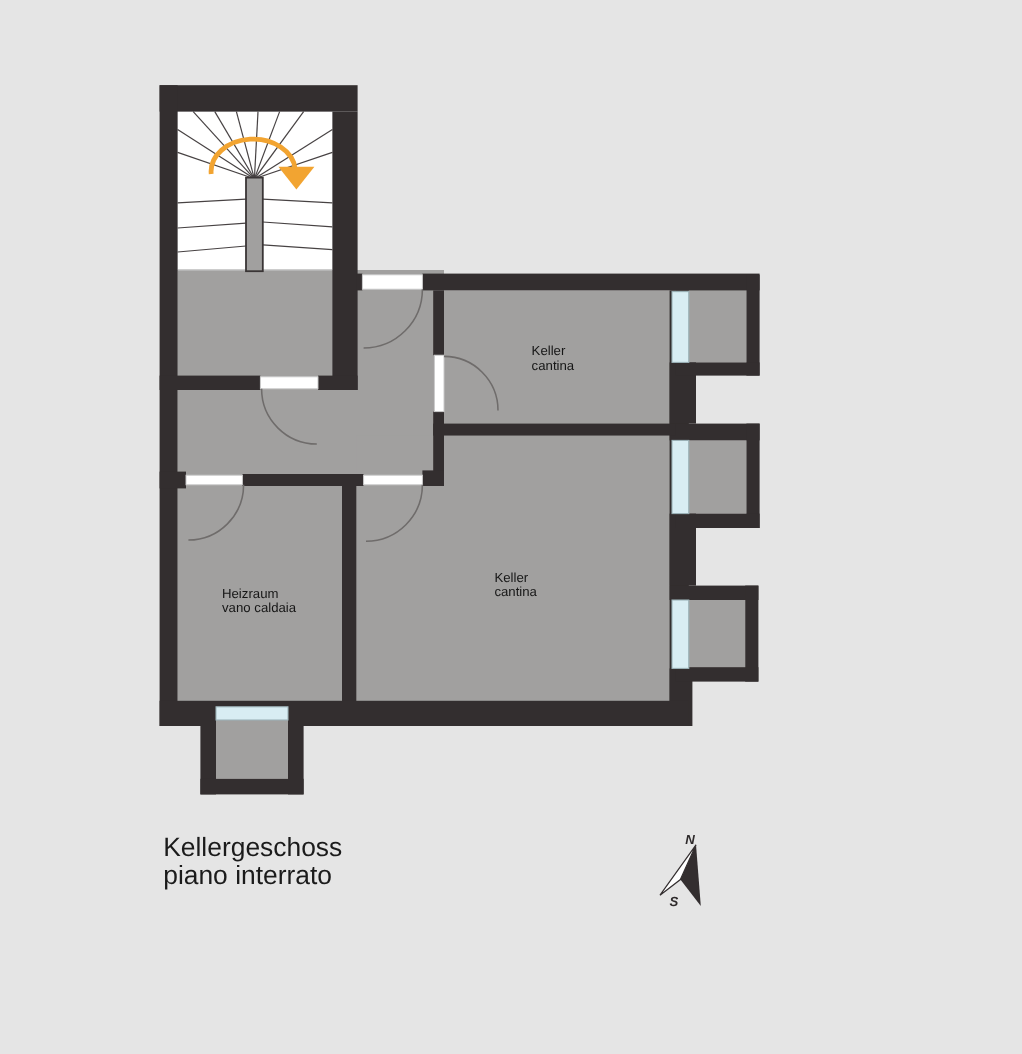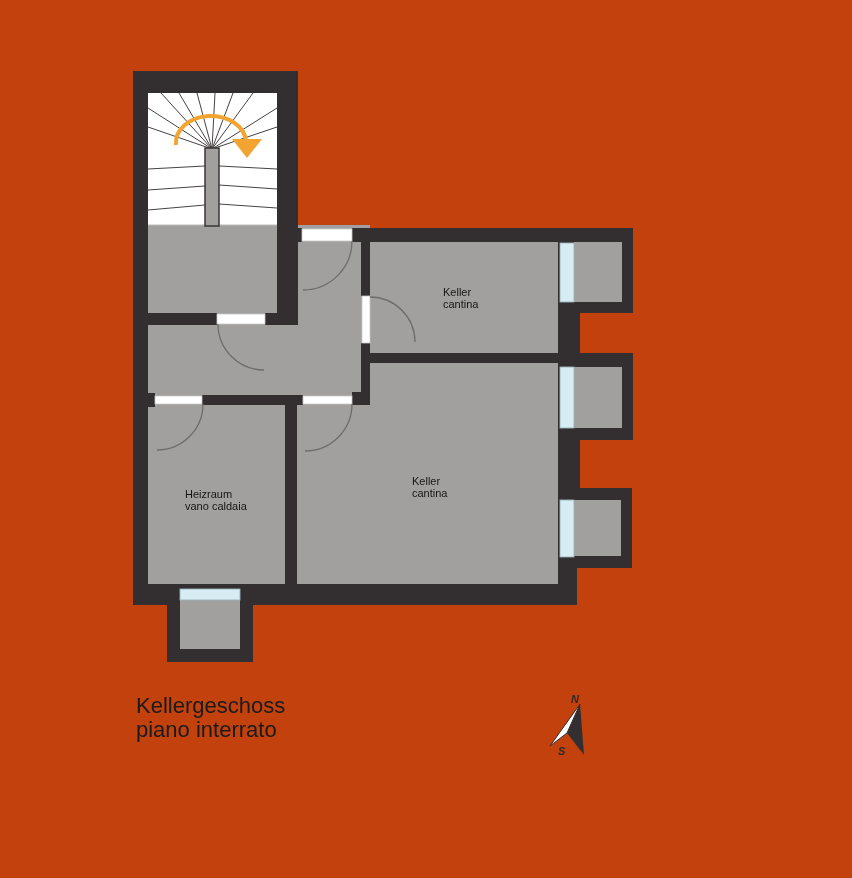--- a/index.html
+++ b/index.html
@@ -1,16 +1,16 @@
 <!DOCTYPE html>
 <html><head>
 <meta charset="utf-8">
 <style>
   html,body{margin:0;padding:0;background:#ffffff;}
-  .page{position:relative;width:852px;height:878px;background:#c2410c;overflow:hidden;
+  .page{position:relative;width:852px;height:878px;background:#e5e5e5;overflow:hidden;
         font-family:"Liberation Sans",sans-serif;}
   svg{position:absolute;left:0;top:0;}
   .room-label{font-size:11px;fill:#161616;}
   .title-label{font-size:22px;fill:#1b1b1b;}
   .compass-label{font-size:11px;font-weight:bold;font-style:italic;fill:#2e2a2b;}
   .swing{fill:none;stroke:#6f6c6b;stroke-width:1.3;}
   .tread{stroke:#474243;stroke-width:1;}
   .door-gap{stroke:#c9c9c9;stroke-width:0.8;}
   .window{stroke:#9cb2b8;stroke-width:0.9;}
 </style>

